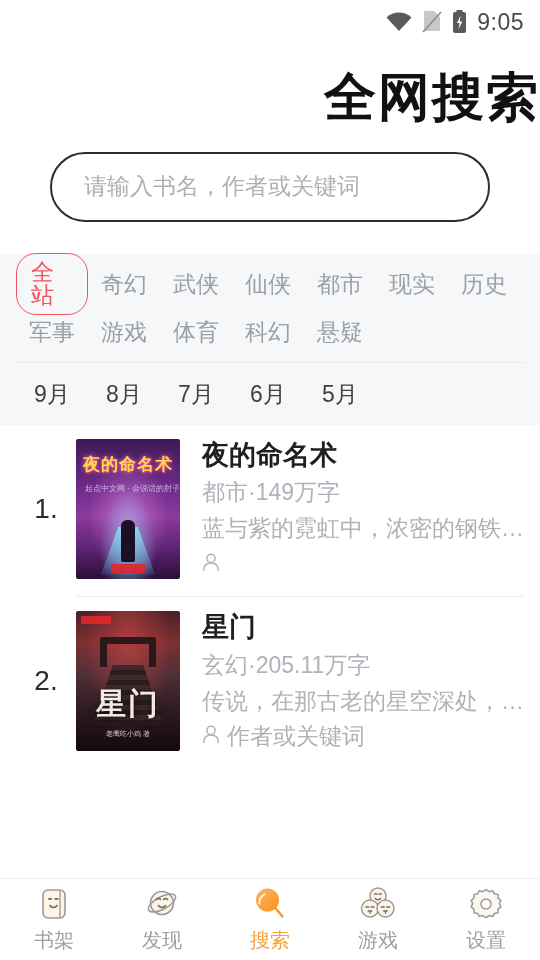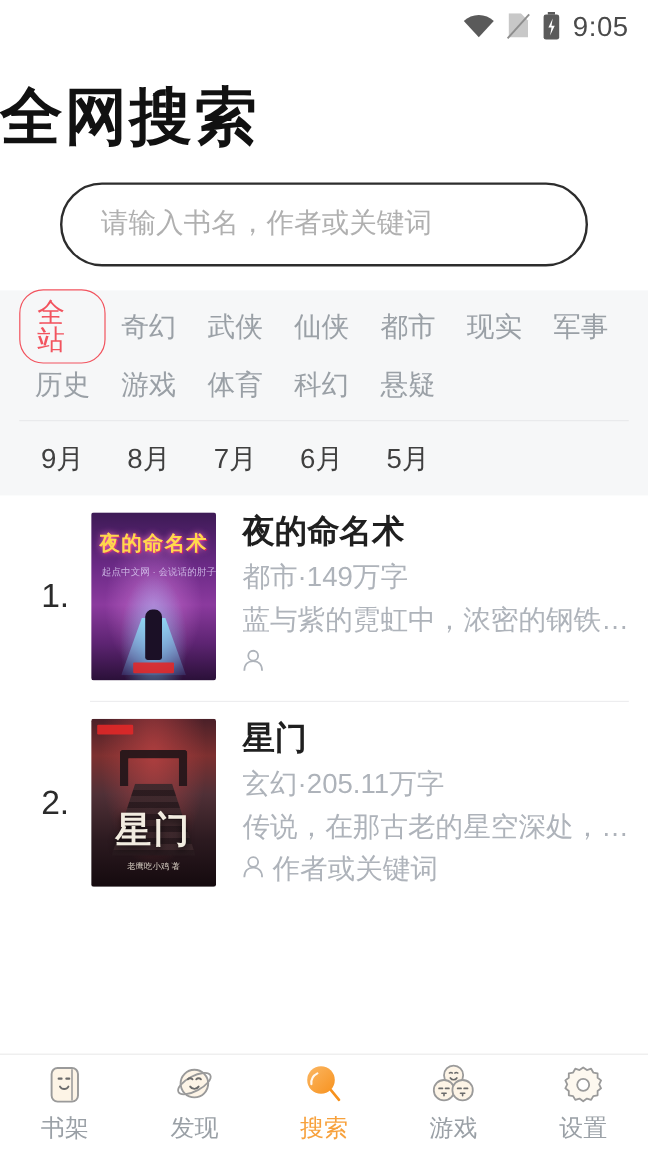--- a/index.html
+++ b/index.html
@@ -19,43 +19,43 @@
     background: #ffffff;
   }
   .sb-time {
     font-size: 23px; color: #4a4a4a; letter-spacing: .5px;
     font-family: "Liberation Sans", sans-serif;
   }
   .sb-icon { display:flex; align-items:center; justify-content:center; }
 
   
   .title-wrap {
-    height: 108px; display:flex; align-items:center; justify-content:flex-start;
+    height: 108px; display:flex; align-items:center; justify-content:flex-end;
   }
   .page-title {
     font-size: 52px; font-weight: 700; color:#111; letter-spacing: 2px;
     font-family: "DejaVu Sans", sans-serif;
   }
 
   
   .search-wrap { padding: 0 50px; }
   .search-box {
     height: 70px; border: 2px solid #2d2d2d; border-radius: 36px;
     display:flex; align-items:center; padding: 0 32px;
     background:#fff;
   }
   .search-input {
     border:0; outline:0; width:100%; height:100%;
     font-size: 23px; color:#333; background:transparent;
-    font-family: Liberation Mono, monospace;
+    font-family: Liberation Serif, serif;
   }
   .search-input::placeholder { color:#b0b0b0; }
 
   
-  .filters { margin-top: 20px; background: #f6f7f8; padding: 6px 0 0 0; }
+  .filters { margin-top: 32px; background: #f6f7f8; padding: 6px 0 0 0; }
   .tag-row {
     display:flex; flex-wrap: wrap; padding: 0 16px;
     row-gap: 0; column-gap: 0;
   }
   .tag-cell { width: 72px; display:flex; justify-content:center; align-items:center; height: 48px; }
   .tag-inner { font-size: 23px; color:#9aa0a6; line-height: 1; }
   .tag-cell.active .tag-inner {
     color:#f2535e; border:1.5px solid #f2535e; border-radius: 20px;
     padding: 7px 14px;
   }
@@ -210,24 +210,24 @@
       <div class="tag-cell">
           <span class="tag-inner">仙侠</span>
         </div>
       <div class="tag-cell">
           <span class="tag-inner">都市</span>
         </div>
       <div class="tag-cell">
           <span class="tag-inner">现实</span>
         </div>
       <div class="tag-cell">
+          <span class="tag-inner">历史</span>
+        </div>
+      <div class="tag-cell">
           <span class="tag-inner">军事</span>
-        </div>
-      <div class="tag-cell">
-          <span class="tag-inner">历史</span>
         </div>
       <div class="tag-cell">
           <span class="tag-inner">游戏</span>
         </div>
       <div class="tag-cell">
           <span class="tag-inner">体育</span>
         </div>
       <div class="tag-cell">
           <span class="tag-inner">科幻</span>
         </div>

